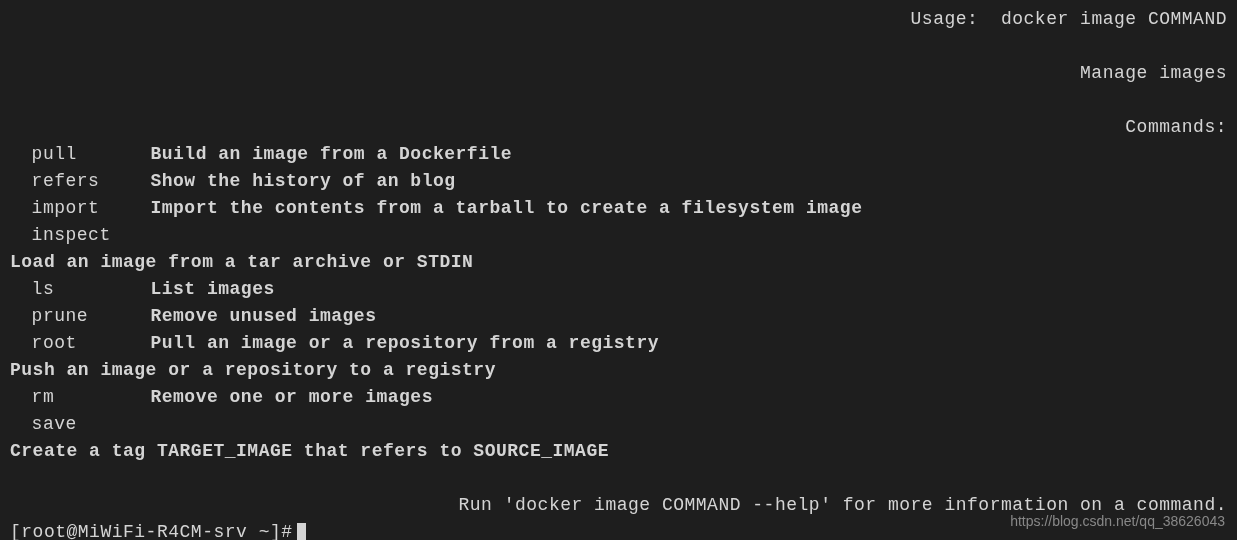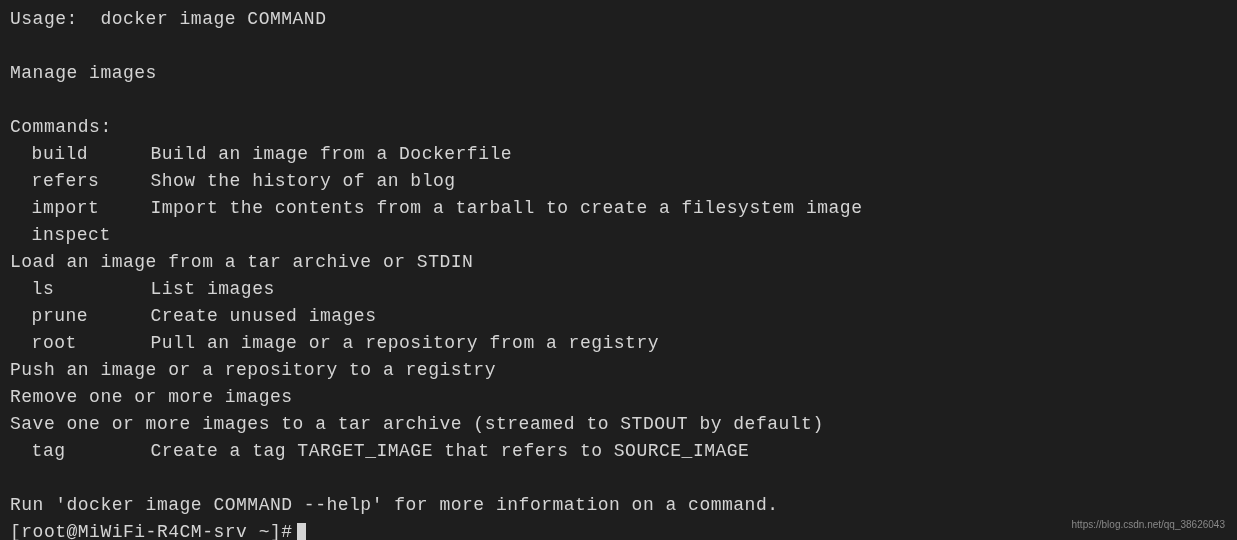--- a/index.html
+++ b/index.html
@@ -14,78 +14,80 @@
       font-size: 18px;
       line-height: 1.5;
       padding: 6px 10px;
       width: 1237px;
       height: 540px;
       position: relative;
       letter-spacing: 0.5px;
     }
     .terminal-line {
       white-space: pre;
+      text-align: right;
     }
     .command-row {
       display: flex;
       white-space: pre;
     }
     .cmd-name {
       padding-left: 2ch;
       width: 13ch;
       flex-shrink: 0;
     }
     .cmd-desc {
       flex: 1;
+      font-weight: bold;
     }
     .prompt-line {
       display: flex;
       align-items: center;
     }
     .cursor {
       display: inline-block;
       width: 9px;
       height: 20px;
       background-color: #d4d4d4;
       margin-left: 4px;
       vertical-align: middle;
     }
     .watermark {
       position: absolute;
       bottom: 8px;
       right: 12px;
-      font-size: 10px;
+      font-size: 14px;
       color: #888888;
       font-family: Arial, sans-serif;
       letter-spacing: 0;
       margin-left: 32px;
     }
   </style>
 </head>
 <body>
 
 <div class="terminal-line">Usage:  docker image COMMAND</div>
 <div class="terminal-line">&nbsp;</div>
 <div class="terminal-line">Manage images</div>
 <div class="terminal-line">&nbsp;</div>
 <div class="terminal-line">Commands:</div>
 
 <div id="commands-container">
-    <div class="command-row"><span class="cmd-name">build</span><span class="cmd-desc">Build an image from a Dockerfile</span></div>
+    <div class="command-row"><span class="cmd-name">pull</span><span class="cmd-desc">Build an image from a Dockerfile</span></div>
     <div class="command-row"><span class="cmd-name">refers</span><span class="cmd-desc">Show the history of an blog</span></div>
     <div class="command-row"><span class="cmd-name">import</span><span class="cmd-desc">Import the contents from a tarball to create a filesystem image</span></div>
     <div class="command-row"><span class="cmd-name">inspect</span></div>
     <div class="command-row"><span class="cmd-desc">Load an image from a tar archive or STDIN</span></div>
     <div class="command-row"><span class="cmd-name">ls</span><span class="cmd-desc">List images</span></div>
-    <div class="command-row"><span class="cmd-name">prune</span><span class="cmd-desc">Create unused images</span></div>
+    <div class="command-row"><span class="cmd-name">prune</span><span class="cmd-desc">Remove unused images</span></div>
     <div class="command-row"><span class="cmd-name">root</span><span class="cmd-desc">Pull an image or a repository from a registry</span></div>
     <div class="command-row"><span class="cmd-desc">Push an image or a repository to a registry</span></div>
-    <div class="command-row"><span class="cmd-desc">Remove one or more images</span></div>
-    <div class="command-row"><span class="cmd-desc">Save one or more images to a tar archive (streamed to STDOUT by default)</span></div>
-    <div class="command-row"><span class="cmd-name">tag</span><span class="cmd-desc">Create a tag TARGET_IMAGE that refers to SOURCE_IMAGE</span></div>
+    <div class="command-row"><span class="cmd-name">rm</span><span class="cmd-desc">Remove one or more images</span></div>
+    <div class="command-row"><span class="cmd-name">save</span></div>
+    <div class="command-row"><span class="cmd-desc">Create a tag TARGET_IMAGE that refers to SOURCE_IMAGE</span></div>
   </div>
 
 <div class="terminal-line">&nbsp;</div>
 <div class="terminal-line">Run 'docker image COMMAND --help' for more information on a command.</div>
 <div class="prompt-line">
   <span>[root@MiWiFi-R4CM-srv ~]# </span>
     <span class="cursor"></span>
 </div>
 
 <div class="watermark">https://blog.csdn.net/qq_38626043</div>

